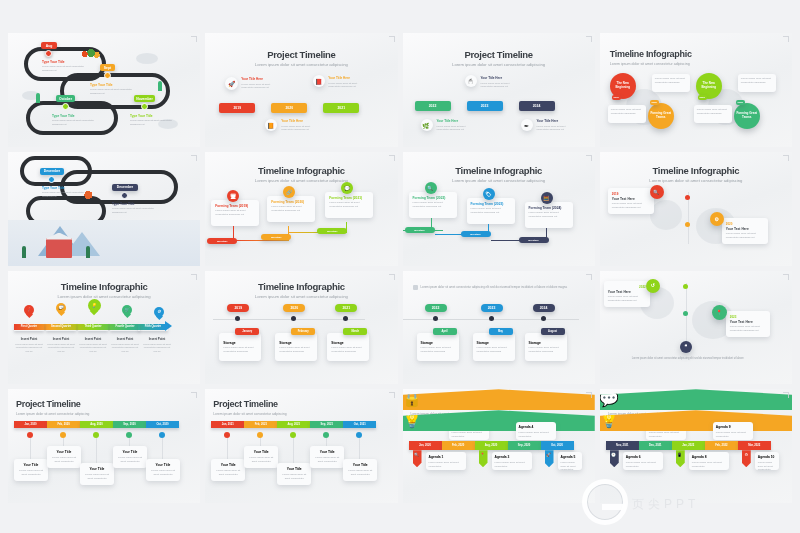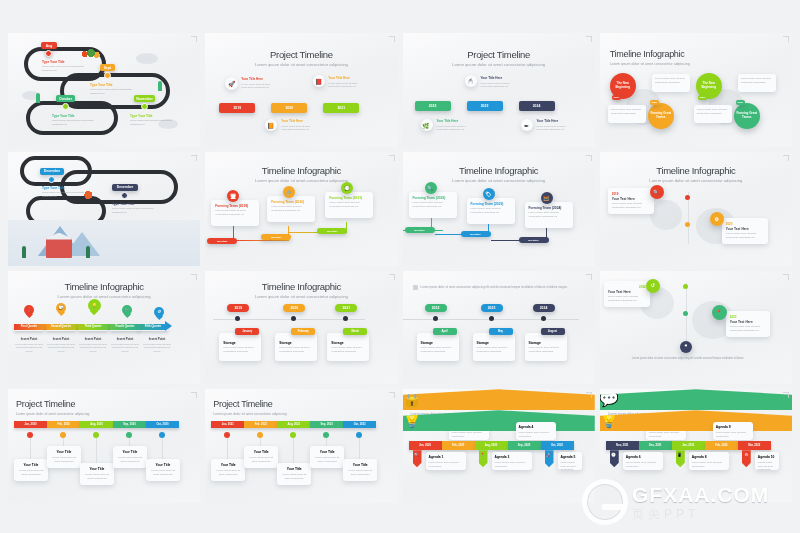--- a/index.html
+++ b/index.html
@@ -23,21 +23,21 @@
     background:linear-gradient(160deg,#fbfbfc 0%,#eef0f2 55%,#f4f5f6 100%);
     overflow:hidden;
   }
   .slide::after{
     content:"";
     position:absolute; right:3px; top:3px; width:5px; height:5px;
     border-top:1px solid #cfd3d8; border-right:1px solid #cfd3d8;
     opacity:.85;
   }
   .ttl{
-    position:absolute; font-weight:normal; color:#3a3f45;
+    position:absolute; font-weight:bold; color:#3a3f45;
     letter-spacing:-0.3px; white-space:nowrap;
   }
   .sub{
     position:absolute; color:#9aa0a7; white-space:nowrap;
   }
   .ttl.c{ left:0; right:0; text-align:center; }
   .sub.c{ left:0; right:0; text-align:center; }
   .t18{ font-size:9.5px; }
   .t12{ font-size:4.2px; }
 
@@ -598,16 +598,15 @@
       <span class="h">Agenda 10</span>
       <span class="b">Lorem ipsum dolor sit amet consectetur</span>
     </div>
   </div>
 
 </div>
 
 <div class="wm">
   <div class="g"></div>
   <div class="tx">
-    <div class="l1">GFXAA.COM</div>
     <div class="l2">页尖PPT</div>
   </div>
 </div>
 
 </body></html>

